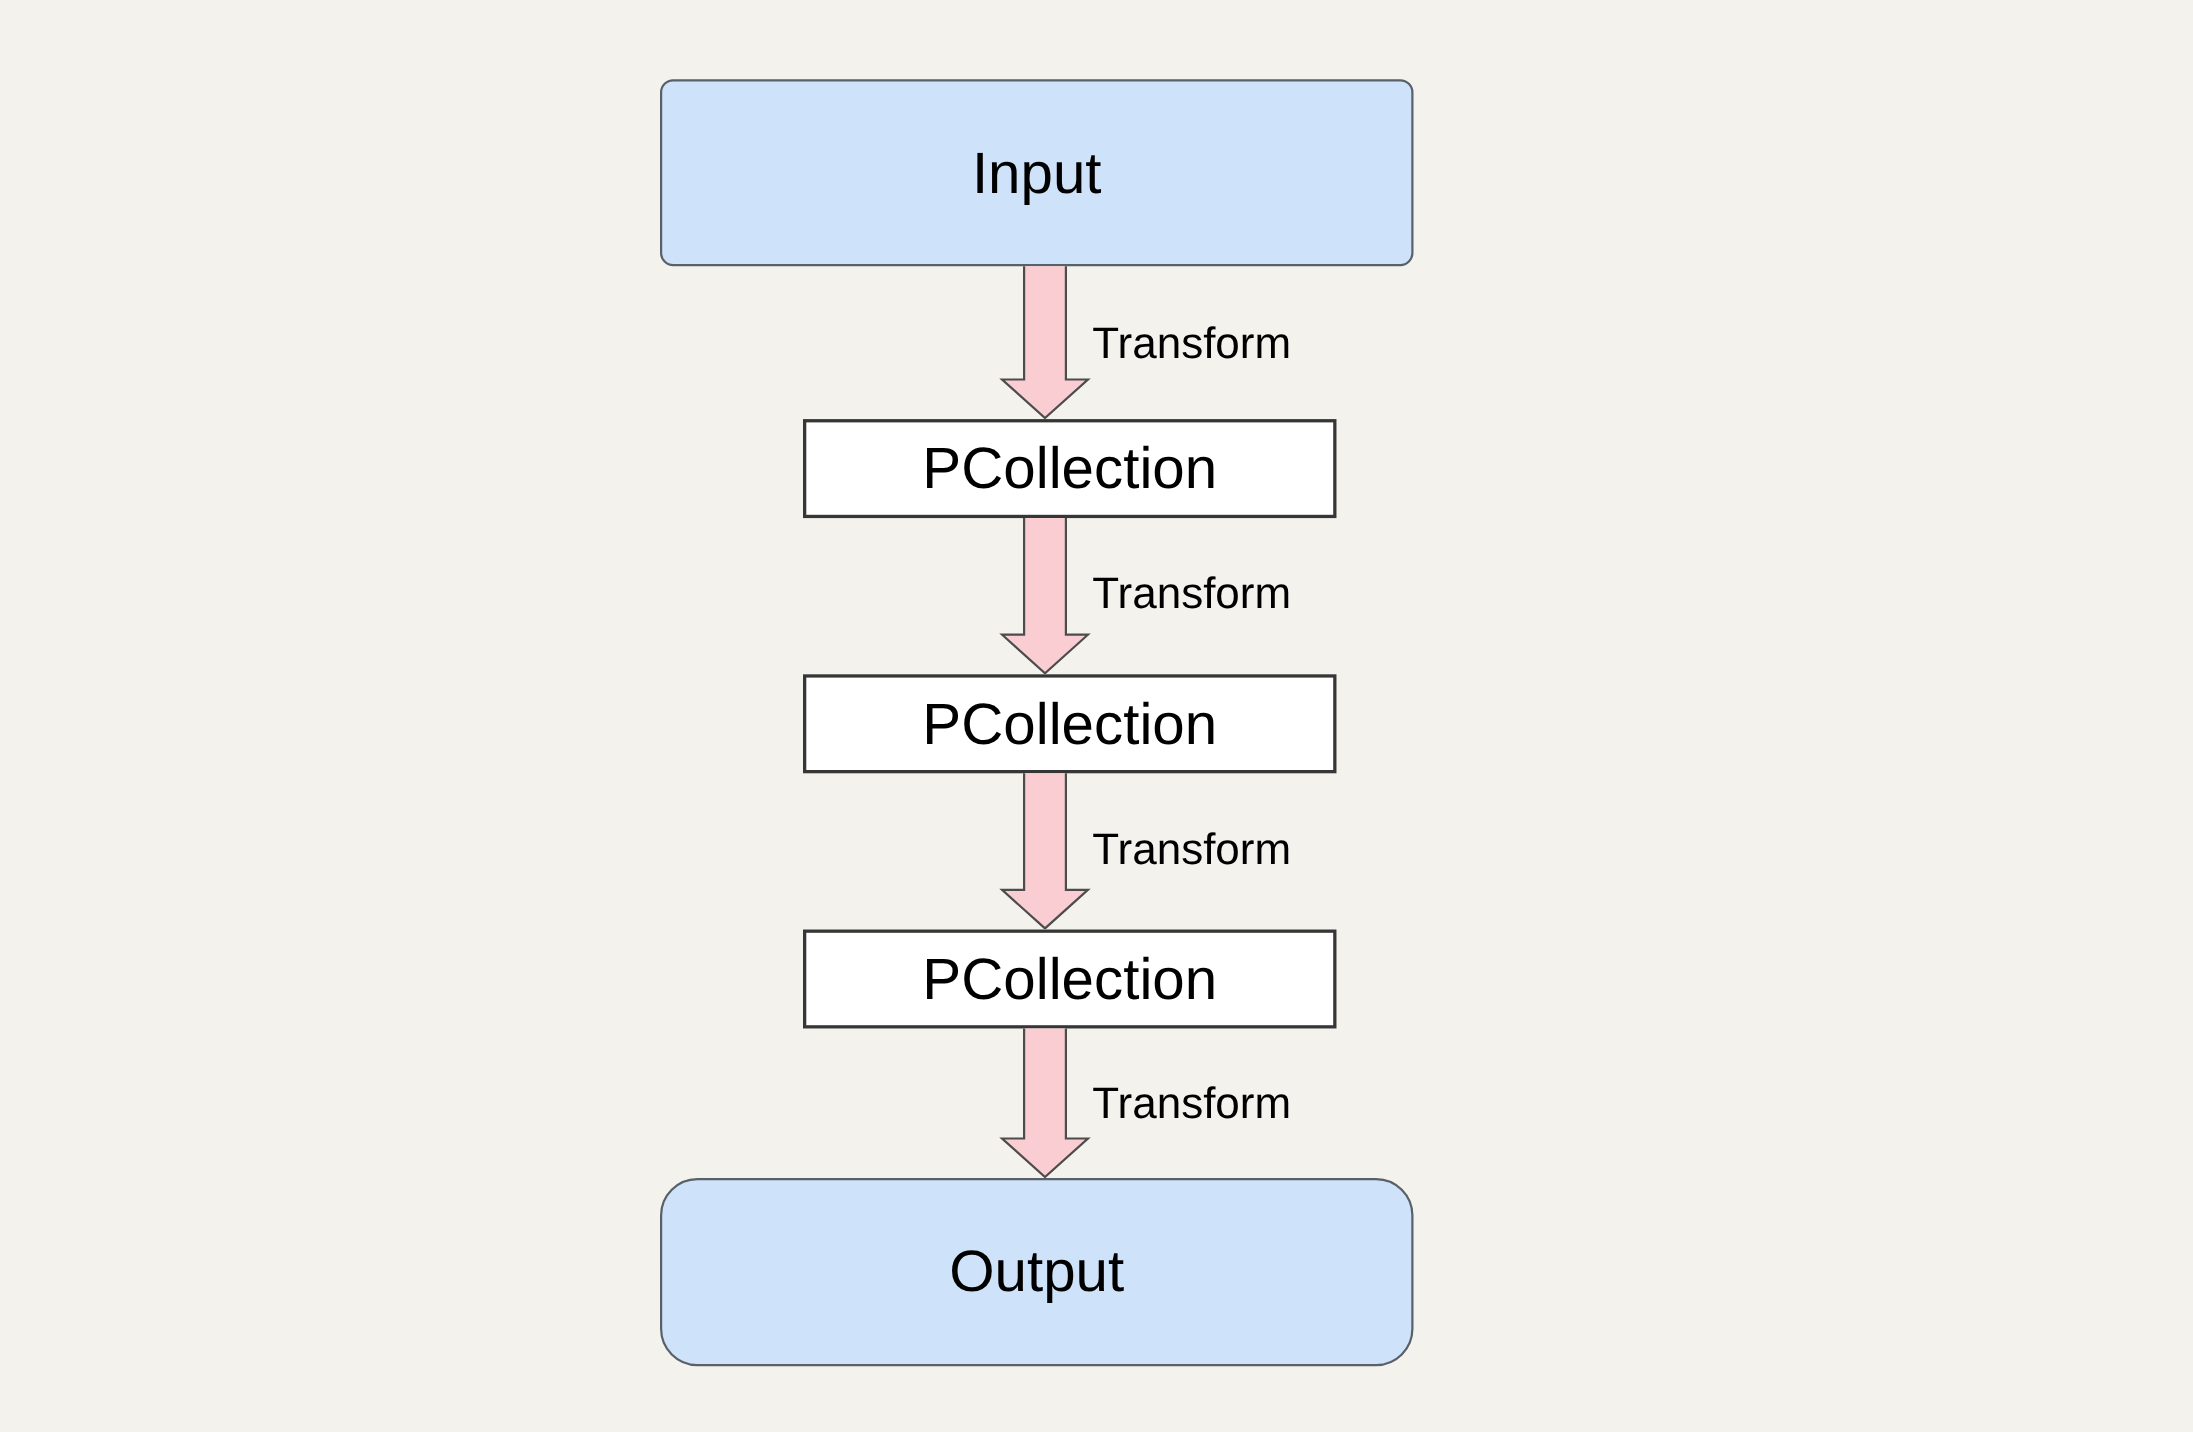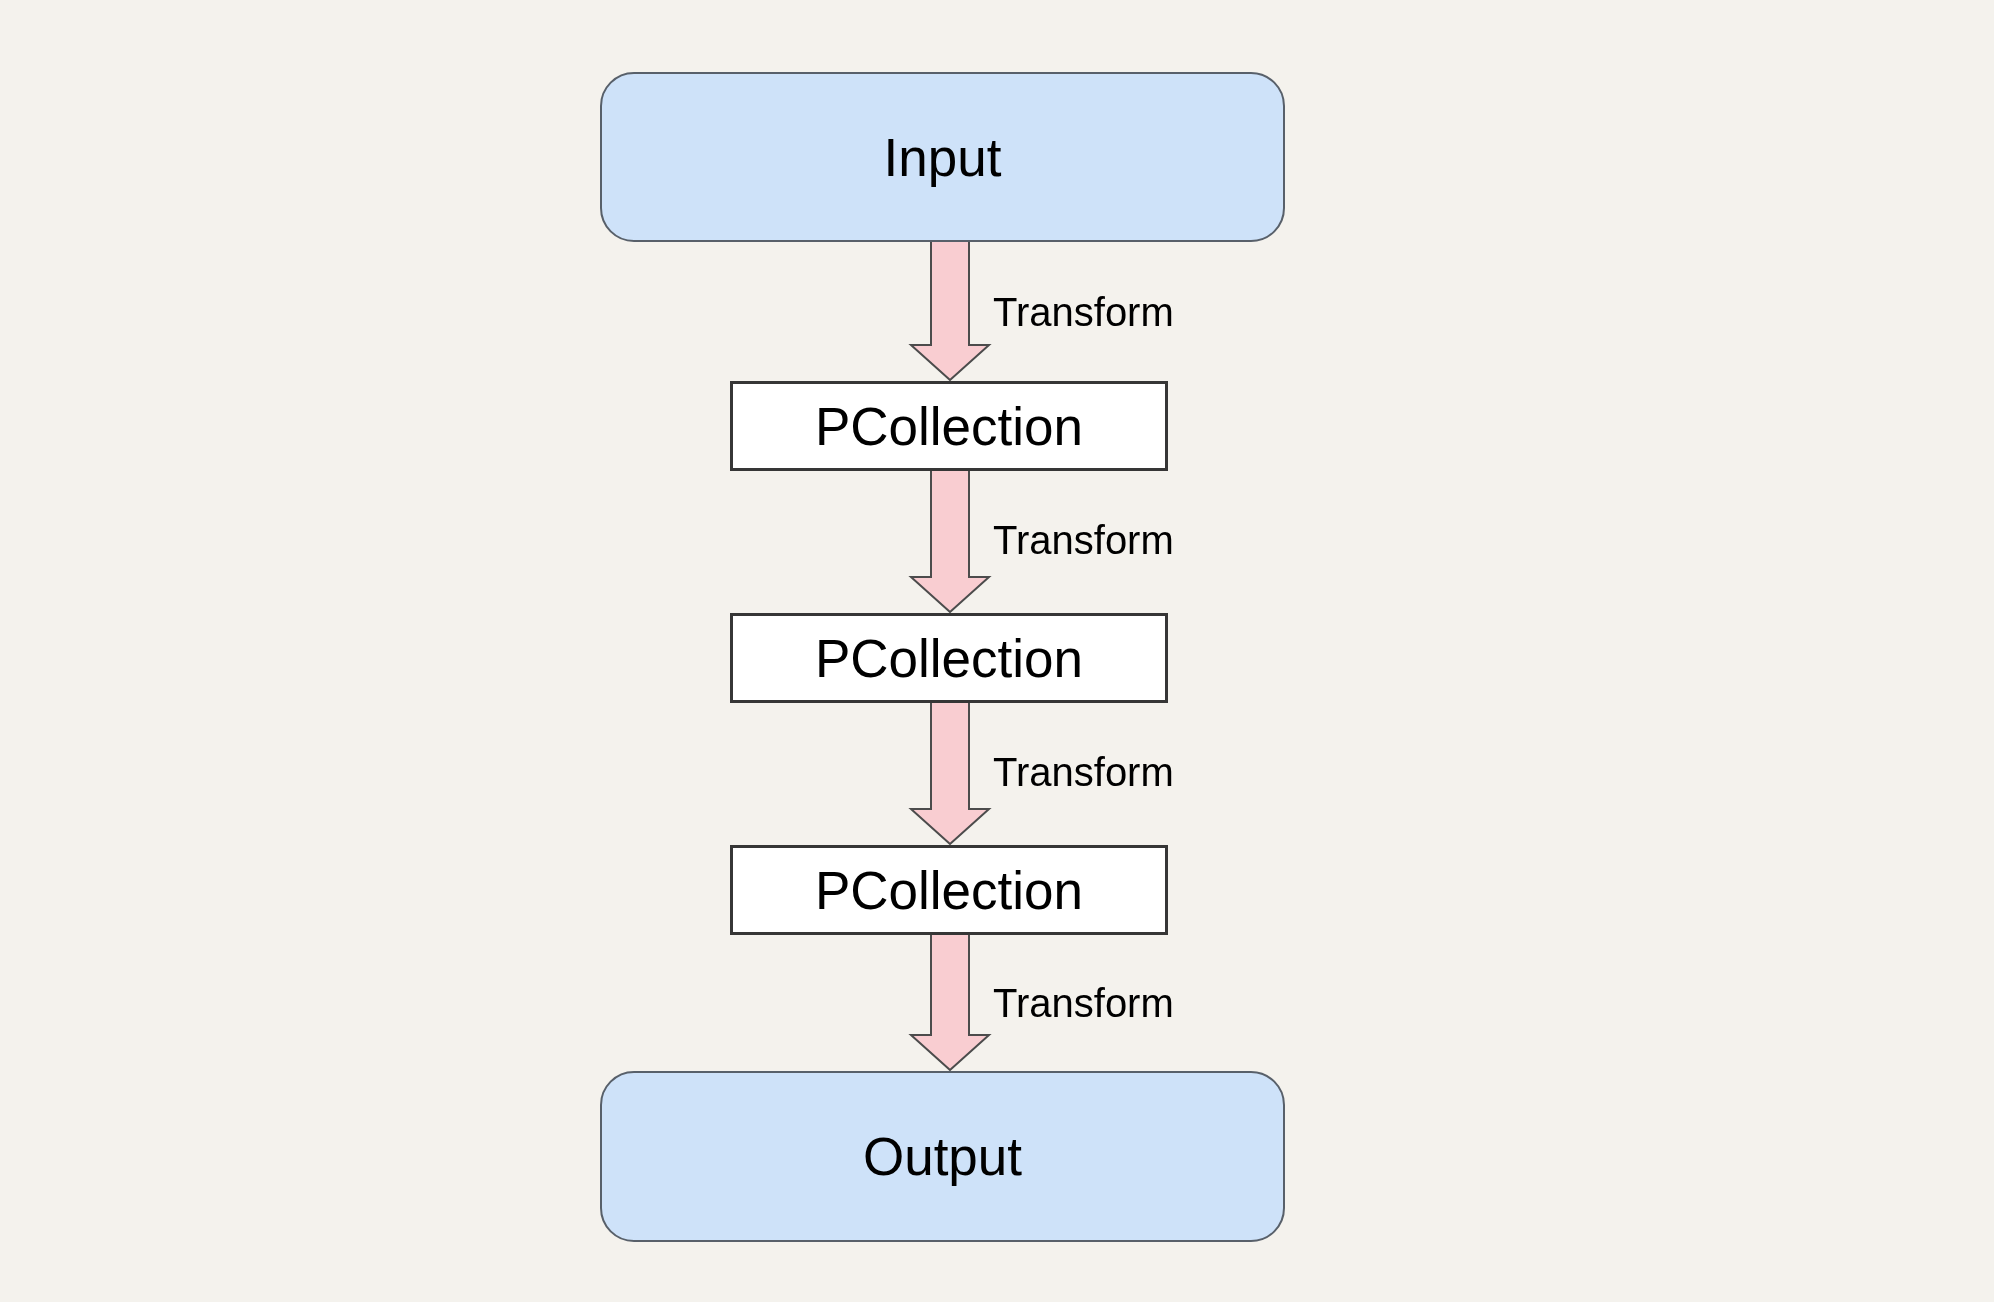--- a/index.html
+++ b/index.html
@@ -17,24 +17,24 @@
     font-size:53px;
     box-sizing:border-box;
     text-align:center;
   }
   .terminal{
     left:600px;width:685px;height:170px;
     background:#cee2f9;
     border:2px solid #58606a;
     border-radius:34px;
   }
-  .n-input{top:72px;}
+  .n-input{top:72px;border-radius:12px;}
   .n-output{top:1071px;height:171px;}
   .collection{
-    left:730px;width:438px;height:90px;
+    left:730px;width:485px;height:90px;
     background:#ffffff;
     border:3px solid #363636;
   }
   .c1{top:381px;}
   .c2{top:613px;}
   .c3{top:845px;}
   .arrow{
     position:absolute;
     left:908px;width:84px;
     display:block;

